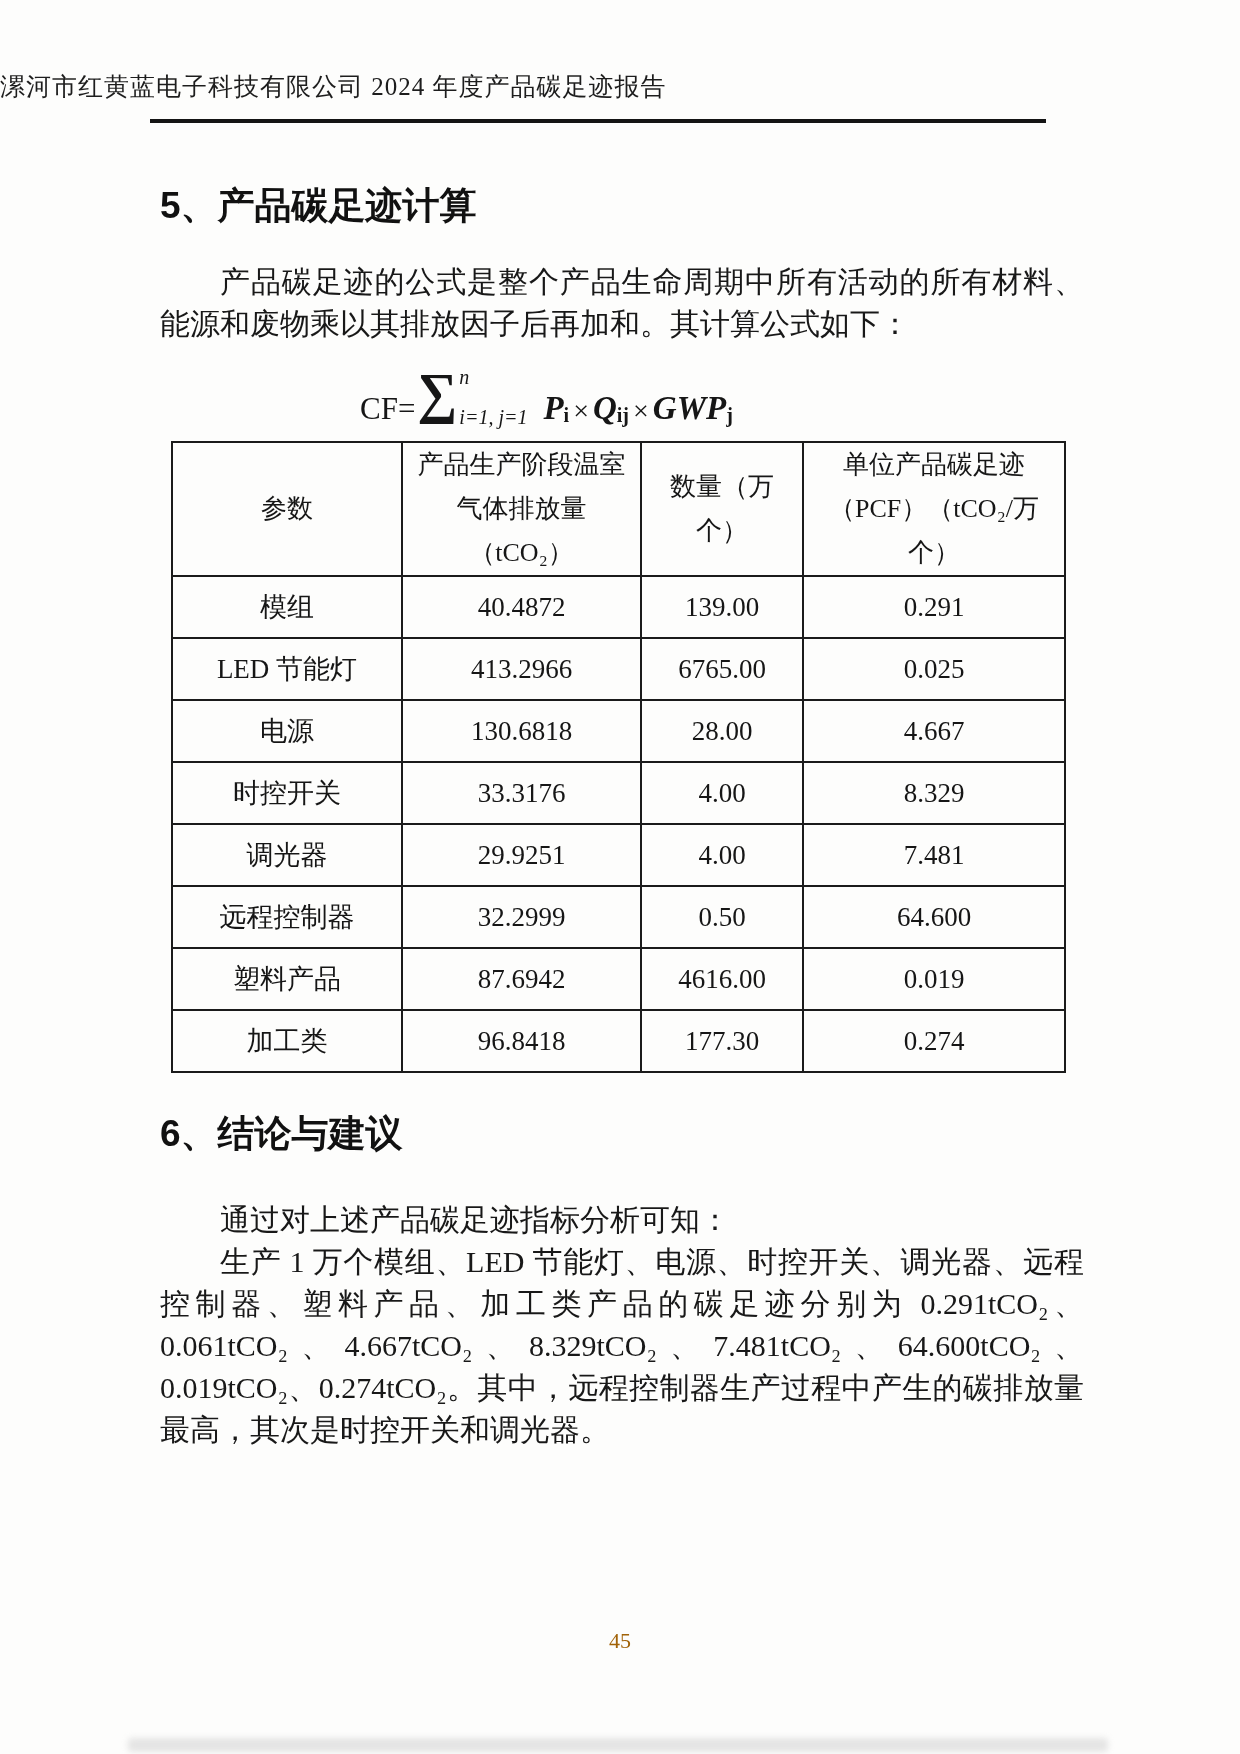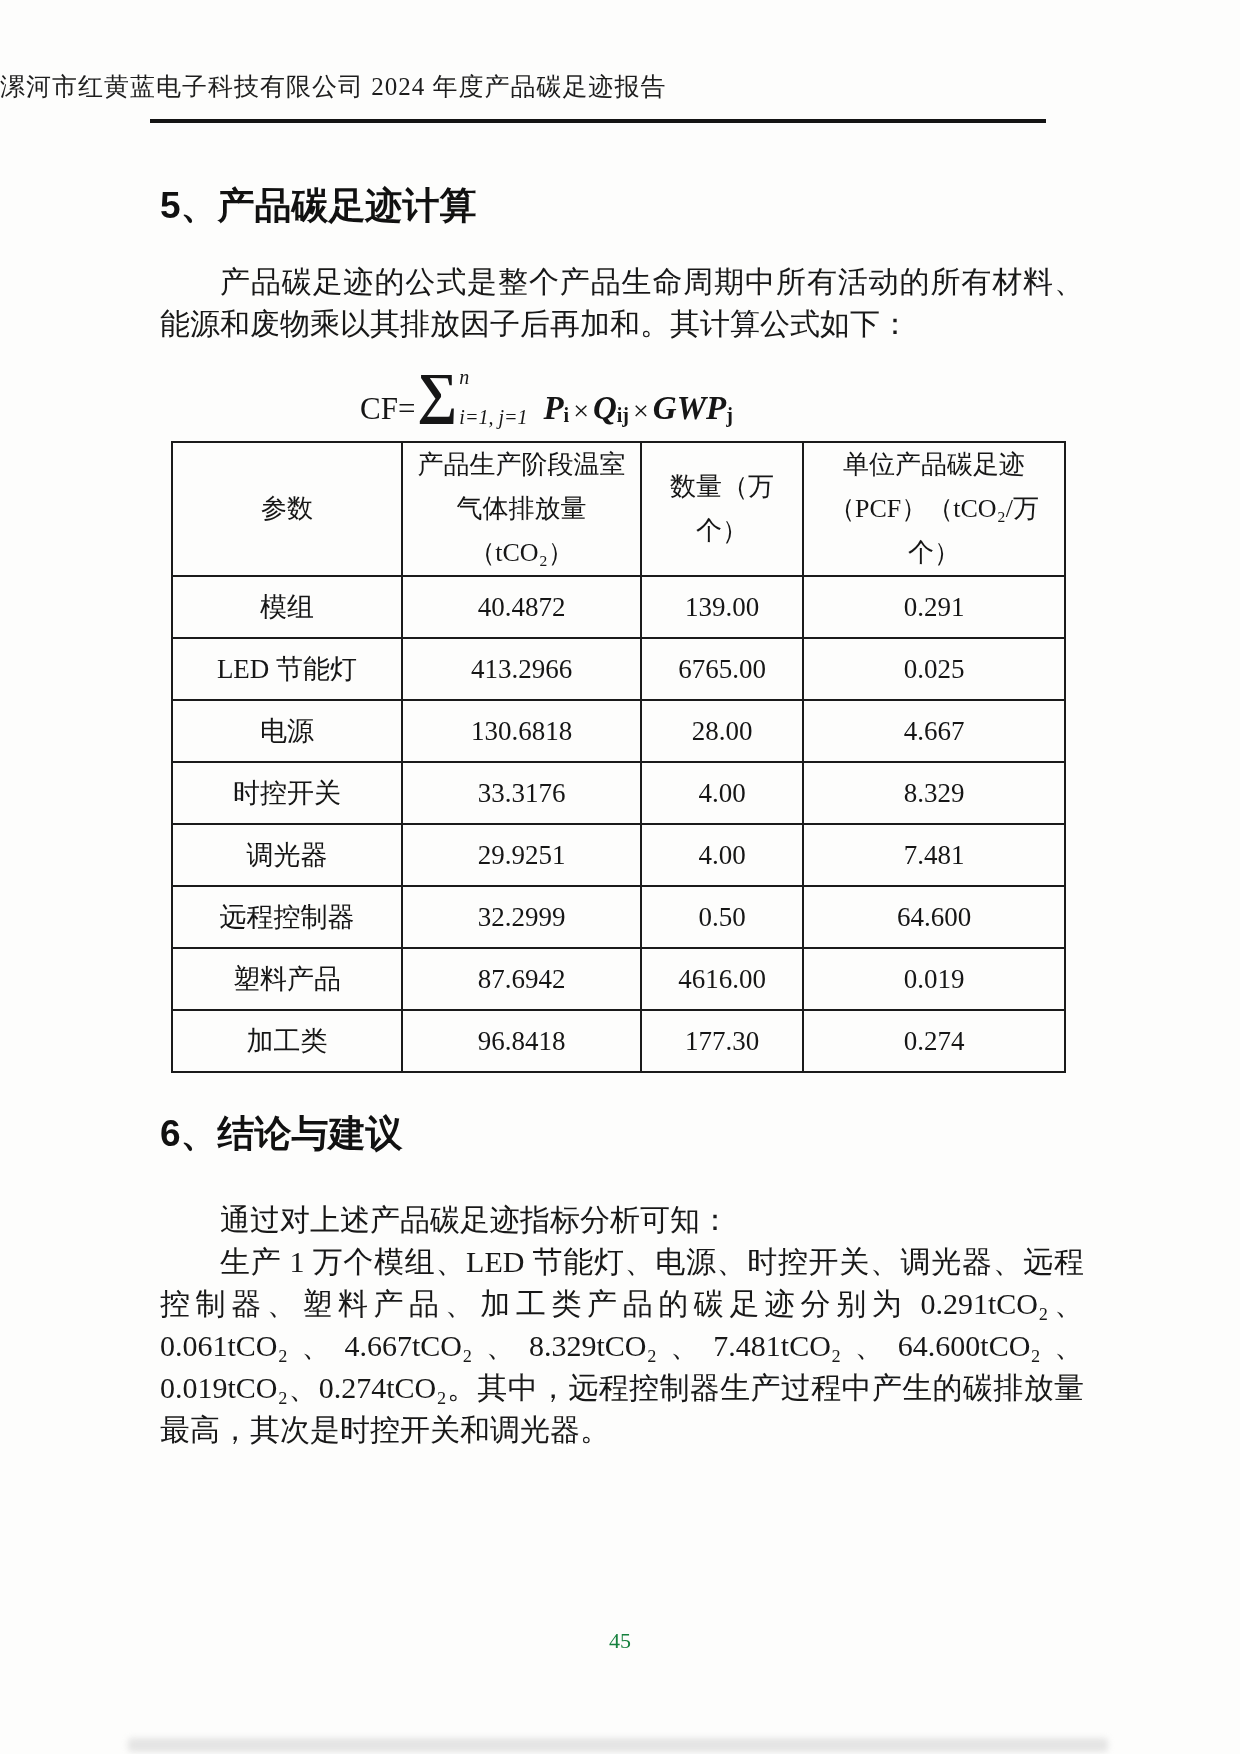--- a/index.html
+++ b/index.html
@@ -112,21 +112,21 @@
   table.t3 td{
     height:60px;
     font-size:27px;
   }
   .pgnum{
     position:absolute;
     left:0; right:0;
     top:1628px;
     text-align:center;
     font-size:22px;
-    color:#15803d;
+    color:#a16207;
   }
   .bottom-smudge{
     position:absolute;
     left:128px;
     top:1738px;
     width:980px;
     height:14px;
     background:#c7c7c7;
     opacity:.45;
     filter:blur(3px);

